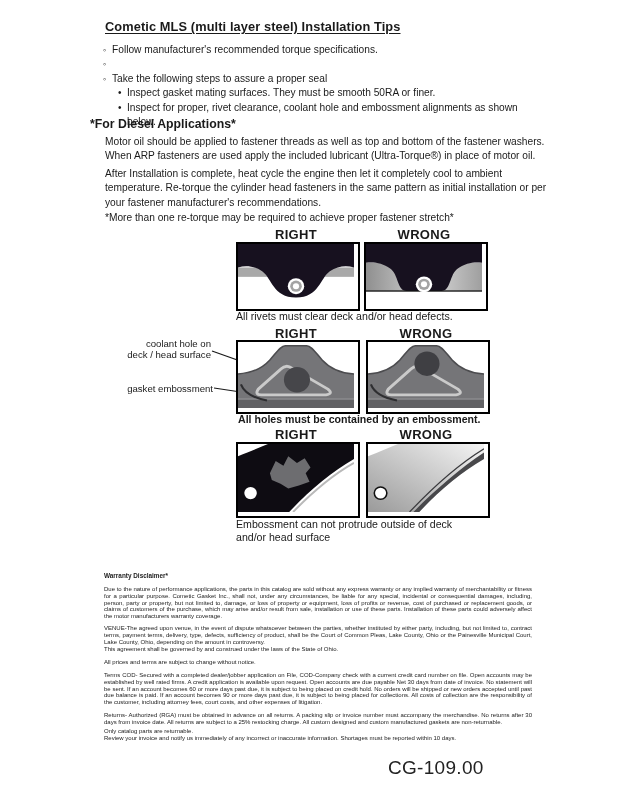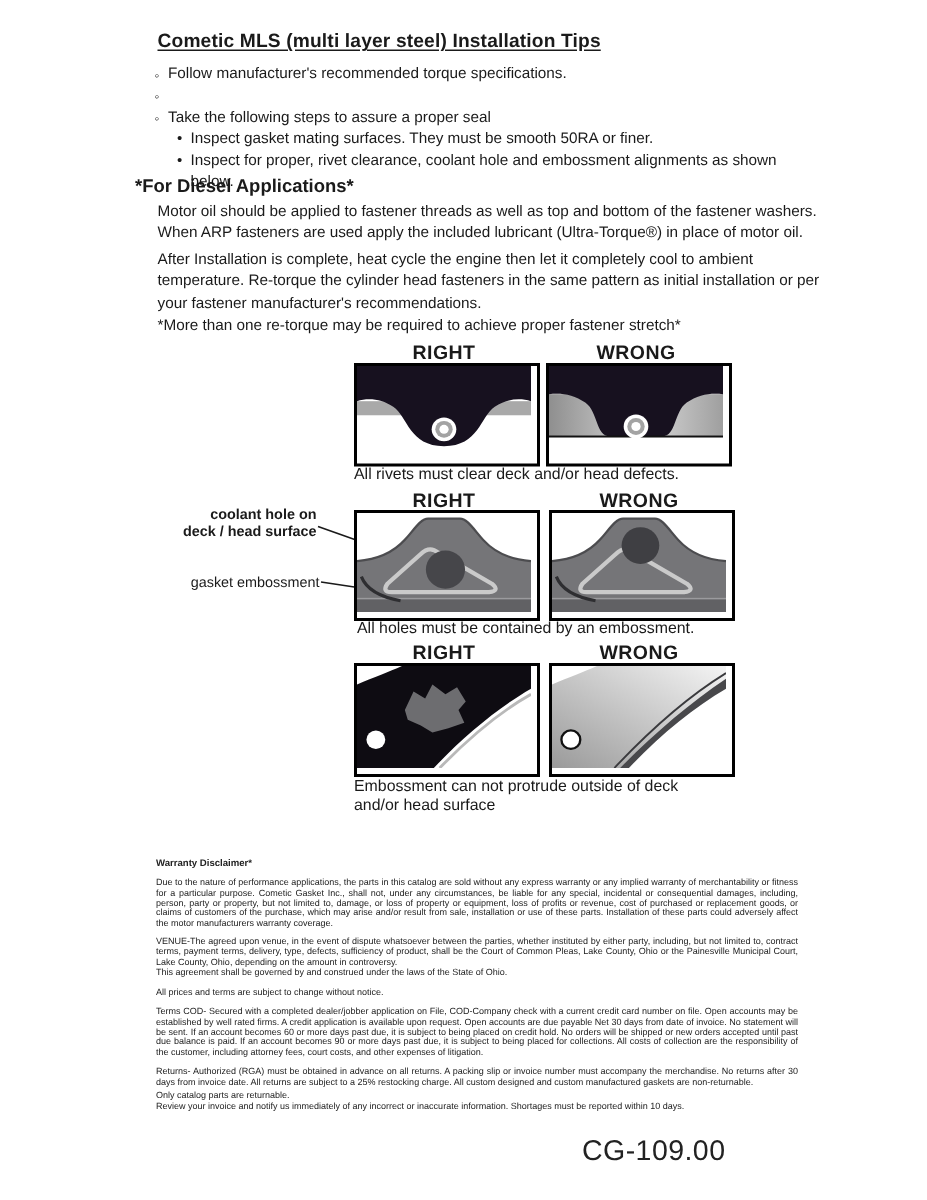--- a/index.html
+++ b/index.html
@@ -102,21 +102,21 @@
         <circle cx="60" cy="43" r="3.2" fill="#ffffff"></circle>
       </g>
     </svg>
   </div>
 
   <div class="caption" style="left:236px;top:310px;">All rivets must clear deck and/or head defects.</div>
 
   <div class="fig-label" style="left:236px;top:326px;">RIGHT</div>
   <div class="fig-label" style="left:366px;top:326px;">WRONG</div>
 
-  <div class="sidelabel" style="left:95px;top:338px;width:116px;font-weight:bold;">
+  <div class="sidelabel" style="left:95px;top:338px;width:116px;">
     <div>coolant hole on</div>
     <div>deck / head surface</div>
   </div>
   <div class="sidelabel" style="left:95px;top:383px;width:118px;">gasket embossment</div>
 
   <svg class="abs" style="left:95px;top:335px;" width="202" height="72">
     <line x1="117" y1="16" x2="196" y2="44" stroke="#1a1a1a" stroke-width="1.1"></line>
     <line x1="119" y1="53" x2="159" y2="59" stroke="#1a1a1a" stroke-width="1.1"></line>
   </svg>
 
@@ -139,21 +139,21 @@
       <path d="M0,34 C14,33 25,28 33,19 C40,11 44,4 49,4 L71,4 C76,4 80,11 87,19 C95,28 106,33 120,34 L120,70 L0,70 Z" fill="#757578"></path>
       <path d="M0,34 C14,33 25,28 33,19 C40,11 44,4 49,4 L71,4 C76,4 80,11 87,19 C95,28 106,33 120,34" stroke="#4c4c4f" stroke-width="1.6" fill="none"></path>
       <rect y="60" width="120" height="1.2" fill="#9b9b9e"></rect>
       <rect y="61.2" width="120" height="8.8" fill="#616164"></rect>
       <path d="M24,56 Q17,56 21,50 L44,29 Q50,23 56,28 L93,50 Q99,55 91,56 Z" fill="none" stroke="#cacaca" stroke-width="3" stroke-linejoin="round"></path>
       <path d="M3,45 Q8,58 30,62" stroke="#2e2e31" stroke-width="2.2" fill="none"></path>
       <circle cx="61" cy="23" r="13" fill="#3f3f43"></circle>
     </svg>
   </div>
 
-  <div class="caption" style="left:238px;top:413px;">All holes must be contained by an embossment.</div>
+  <div class="caption" style="left:238px;top:413px;font-weight:bold;">All holes must be contained by an embossment.</div>
 
   <div class="fig-label" style="left:236px;top:427px;">RIGHT</div>
   <div class="fig-label" style="left:366px;top:427px;">WRONG</div>
 
   <div class="panel" style="left:236px;top:442px;height:72px;">
     <svg width="116" height="68" viewBox="0 0 120 72" preserveAspectRatio="none">
       <rect width="120" height="72" fill="#ffffff"></rect>
       <path d="M0,13 C12,8 22,4 31,0 L120,0 L120,16 C98,29 74,49 53,72 L0,72 Z" fill="#0e0c12"></path>
       <path d="M120,20 C99,32 76,52 57,72" stroke="#b9b9b9" stroke-width="2" fill="none"></path>
       <path d="M33,31 L39,18 L47,23 L52,13 L61,20 L69,15 L75,25 L70,31 L74,40 L63,44 L52,47 L44,42 L35,38 Z" fill="#6d6d70"></path>

